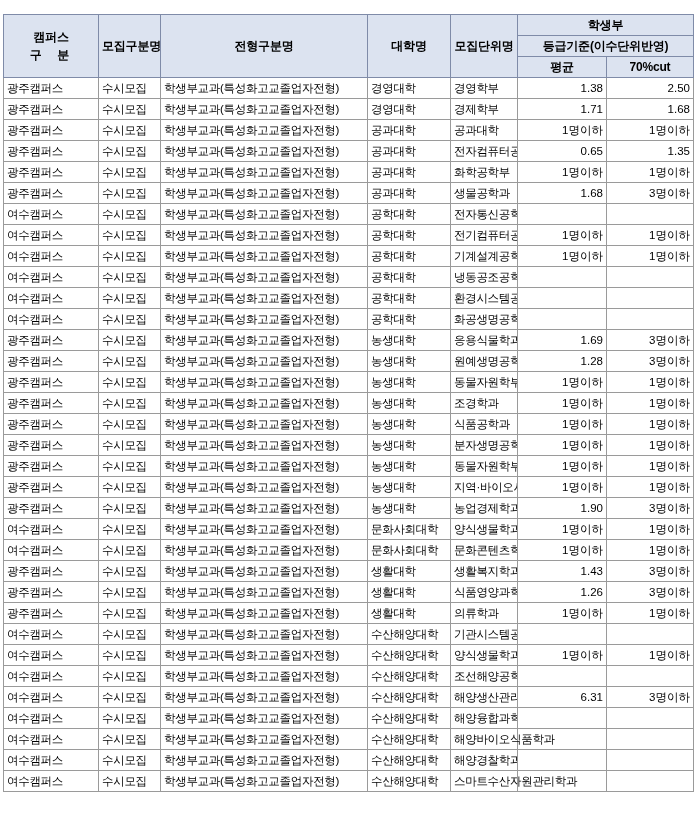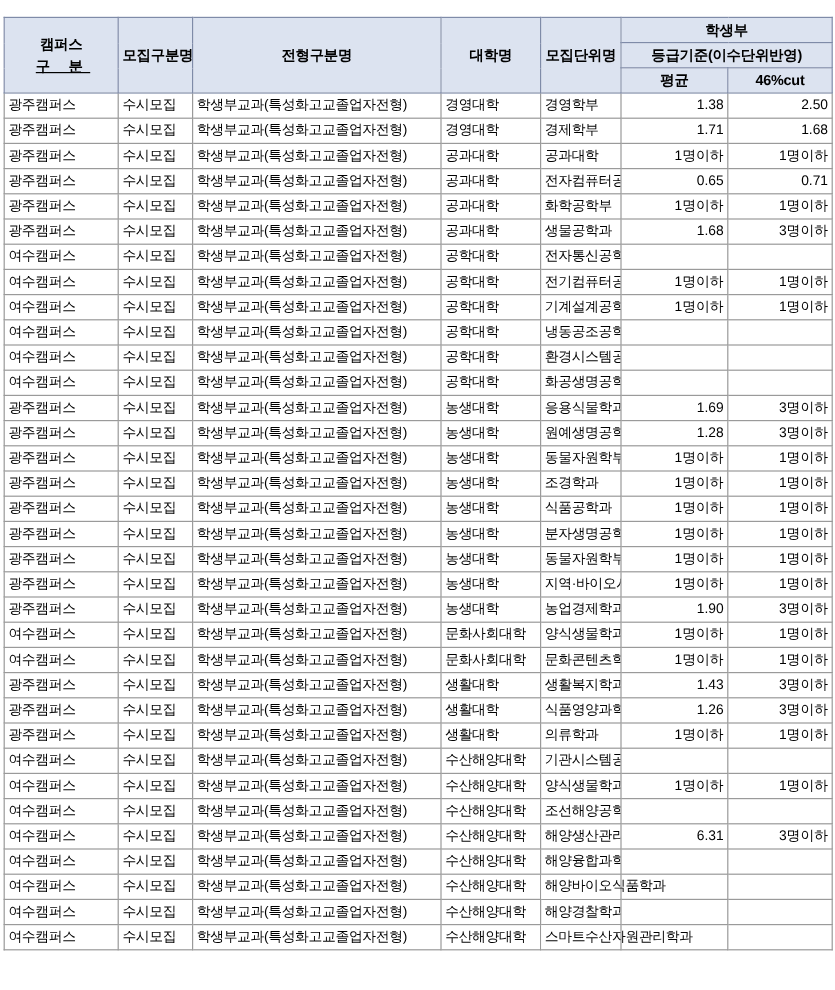--- a/index.html
+++ b/index.html
@@ -56,21 +56,21 @@
     border-color: #7f8ba8;
     font-size: 12px;
     letter-spacing: -0.2px;
   }
   th.h-tall      { height: 58px; }
   th.h-studentrec { height: 20px; }
   th.h-criteria  { height: 18px; font-size: 10px; font-weight: bold; letter-spacing: -0.5px; }
   th.h-sub       { height: 20px; font-size: 12px; }
   th.h-campus    { line-height: 15px; }
 
-  th.h-campus .ln2 { letter-spacing: 6px; padding-left: 3px; text-decoration: underline; }
+  th.h-campus .ln2 { letter-spacing: 6px; padding-left: 3px; }
 
   
   table.grid tbody td {
     background: #ffffff;
     text-align: left;
     letter-spacing: -0.3px;
   }
   table.grid tbody td.num {
     text-align: right;
     letter-spacing: 0;
@@ -106,21 +106,21 @@
         <th class="h-tall" rowspan="3">전형구분명</th>
         <th class="h-tall" rowspan="3">대학명</th>
         <th class="h-tall" rowspan="3">모집단위명</th>
         <th class="h-studentrec" colspan="2">학생부</th>
       </tr>
       <tr>
         <th class="h-criteria" colspan="2">등급기준(이수단위반영)</th>
       </tr>
       <tr>
         <th class="h-sub">평균</th>
-        <th class="h-sub">46%cut</th>
+        <th class="h-sub">70%cut</th>
       </tr>
     </thead>
     <tbody id="tbody">
         <tr>
           <td>광주캠퍼스</td>
           <td>수시모집</td>
           <td>학생부교과(특성화고교졸업자전형)</td>
           <td>경영대학</td>
           <td>경영학부</td>
           <td class="num">1.38</td>
@@ -144,21 +144,21 @@
           <td class="num">1명이하</td>
           <td class="num">1명이하</td>
         </tr>
         <tr>
           <td>광주캠퍼스</td>
           <td>수시모집</td>
           <td>학생부교과(특성화고교졸업자전형)</td>
           <td>공과대학</td>
           <td>전자컴퓨터공학부</td>
           <td class="num">0.65</td>
-          <td class="num">0.71</td>
+          <td class="num">1.35</td>
         </tr>
         <tr>
           <td>광주캠퍼스</td>
           <td>수시모집</td>
           <td>학생부교과(특성화고교졸업자전형)</td>
           <td>공과대학</td>
           <td>화학공학부</td>
           <td class="num">1명이하</td>
           <td class="num">1명이하</td>
         </tr>

